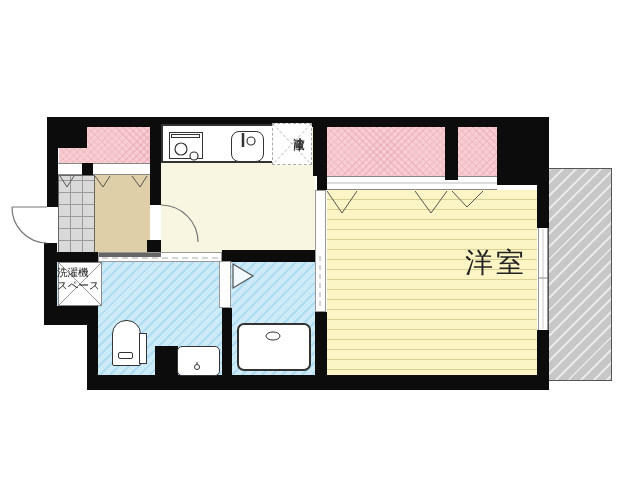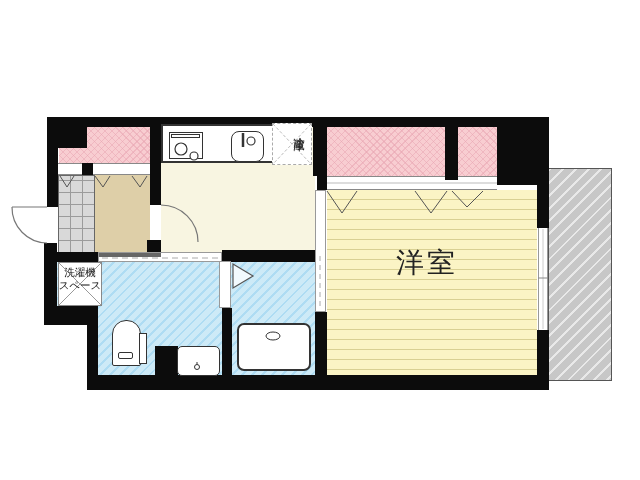--- a/index.html
+++ b/index.html
@@ -24,25 +24,25 @@
       repeating-linear-gradient(90deg, transparent 0 11px, #9b9b9b 11px 12px);
     border:1px solid #666;}
   .hatch{background:#c7c7c7;
     background-image:repeating-linear-gradient(135deg, rgba(255,255,255,.6) 0 2px, transparent 2px 9px);
     border:1px solid #555;}
   .whitebox{background:#fff;border:1px solid #333;}
   .doorstrip{background:#fff;border:1px solid #999;}
   .winstrip{background:#fff;border-top:1px solid #888;border-bottom:1px solid #888;}
   svg.overlay{position:absolute;left:0;top:0;pointer-events:none;}
   .lbl{position:absolute;color:#222;}
-  #bedroom-label{left:327px;top:246px;width:200px;text-align:center;
+  #bedroom-label{left:327px;top:246px;width:200px;text-align:right;
      font-size:28px;line-height:34px;letter-spacing:3px;}
   #fridge-label{left:291px;top:128px;height:40px;writing-mode:vertical-rl;
      font-size:11.5px;letter-spacing:1px;}
-  #washer-label{left:57px;top:266px;width:46px;text-align:center;
+  #washer-label{left:57px;top:266px;width:46px;text-align:left;
      font-size:10.5px;line-height:13px;letter-spacing:0;}
 </style>
 </head>
 <body>
 
 <div id="canvas">
 
   <div class="abs pink" style="left:87px;top:127px;width:63px;height:36px;"></div>
   <div class="abs pink" style="left:59px;top:148px;width:28px;height:15px;"></div>
   <div class="abs pink" style="left:327px;top:127px;width:118px;height:50px;"></div>

